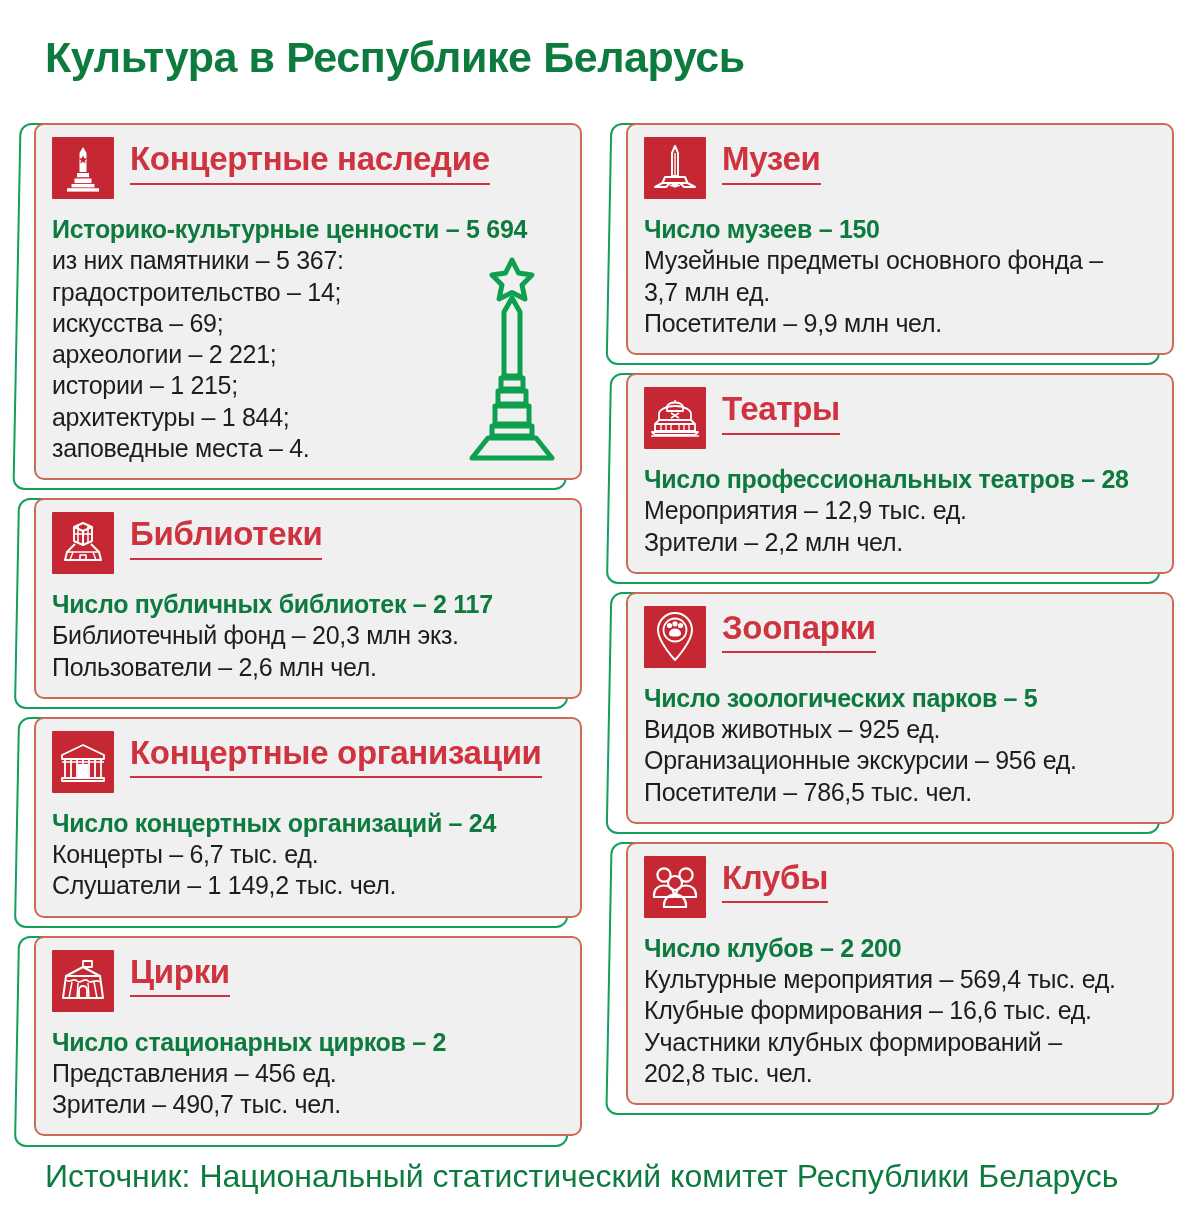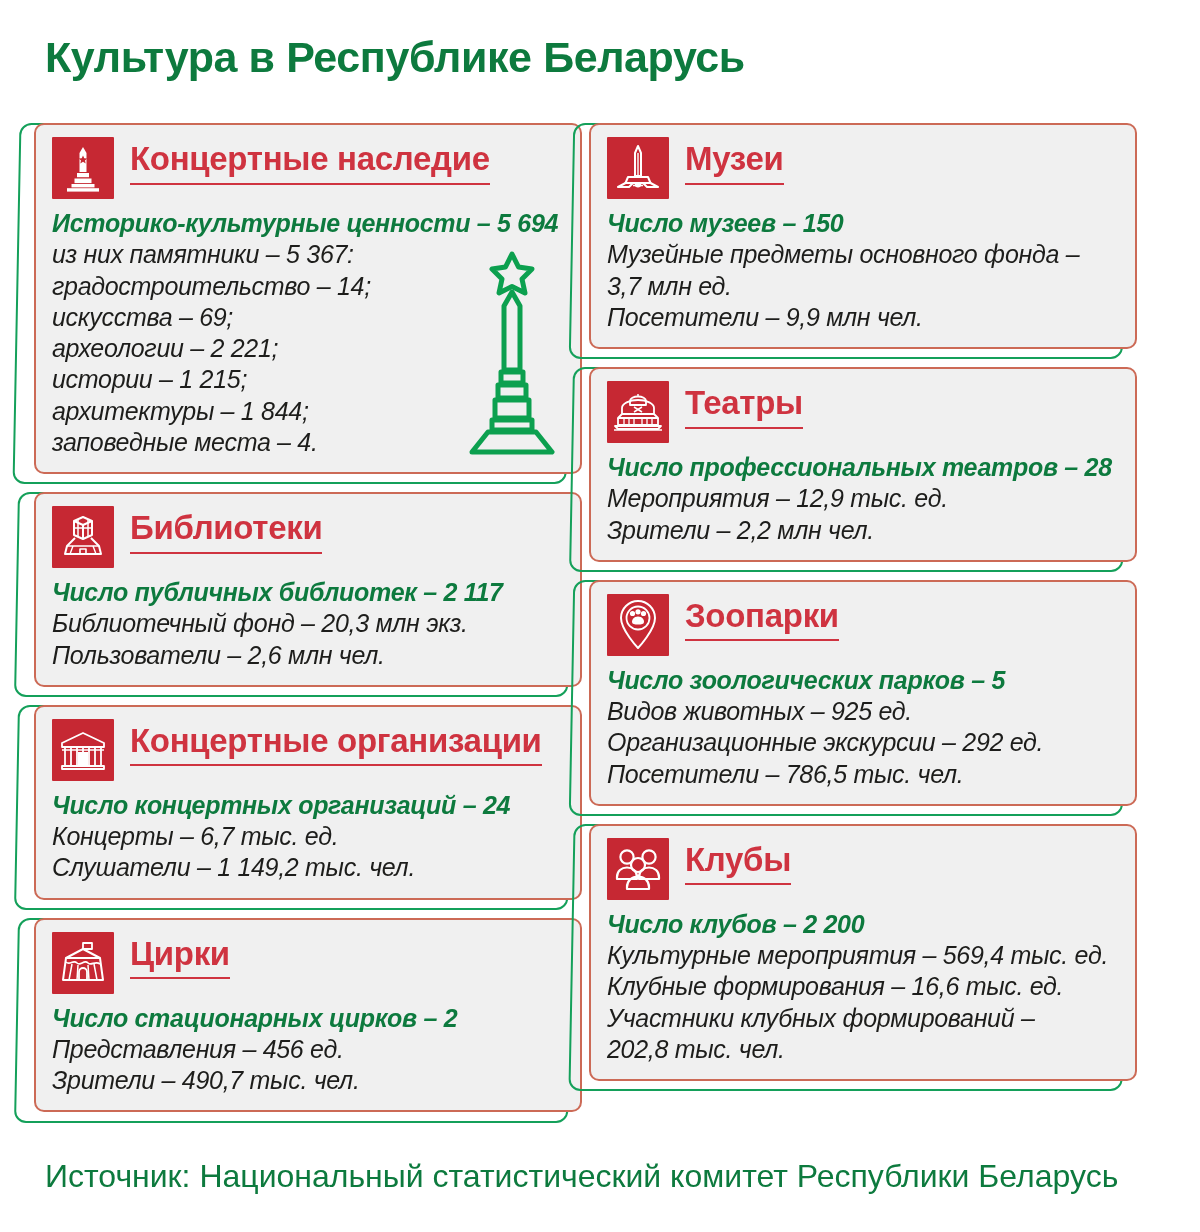--- a/index.html
+++ b/index.html
@@ -32,21 +32,21 @@
     letter-spacing: -0.4px;
     white-space: nowrap;
   }
 
   
   .col {
     position: absolute;
     top: 113px;
   }
   .col-left  { left: 16px;  width: 566px; }
-  .col-right { left: 571px; width: 566px; }
+  .col-right { left: 608px; width: 566px; }
 
   
   .card {
     position: relative;
     margin-bottom: 18px;
   }
   
   .card-frame {
     position: absolute;
     left: 0;
@@ -102,22 +102,21 @@
   }
   .card-title-rule {
     margin-top: 6px;
     height: 2px;
     background: #cf3340;
     width: 100%;
   }
 
   
   .card-lines {
-    margin-top: 9px;
-    font-style: italic;
+    margin-top: 15px;
   }
   .line {
     font-size: 25px;
     line-height: 1.25;
     color: #1d1d1b;
     white-space: nowrap;
     letter-spacing: -0.3px;
   }
   .line.headline {
     font-weight: bold;
@@ -349,21 +348,21 @@
     </svg>
             </div>
             <div class="card-title-wrap">
               <div class="card-title">Зоопарки</div>
               <div class="card-title-rule"></div>
             </div>
           </div>
           <div class="card-lines">
             <div class="line headline">Число зоологических парков – 5</div>
             <div class="line">Видов животных – 925 ед.</div>
-            <div class="line">Организационные экскурсии – 292 ед.</div>
+            <div class="line">Организационные экскурсии – 956 ед.</div>
             <div class="line">Посетители – 786,5 тыс. чел.</div>
           </div>
         </div>
       </div>
       <div class="card">
         <div class="card-frame"></div>
         <div class="card-body">
           <div class="card-head">
             <div class="badge">
               <svg width="48" height="44" viewBox="0 0 48 44" fill="none" stroke="#fff" stroke-width="2.2" stroke-linejoin="round">

